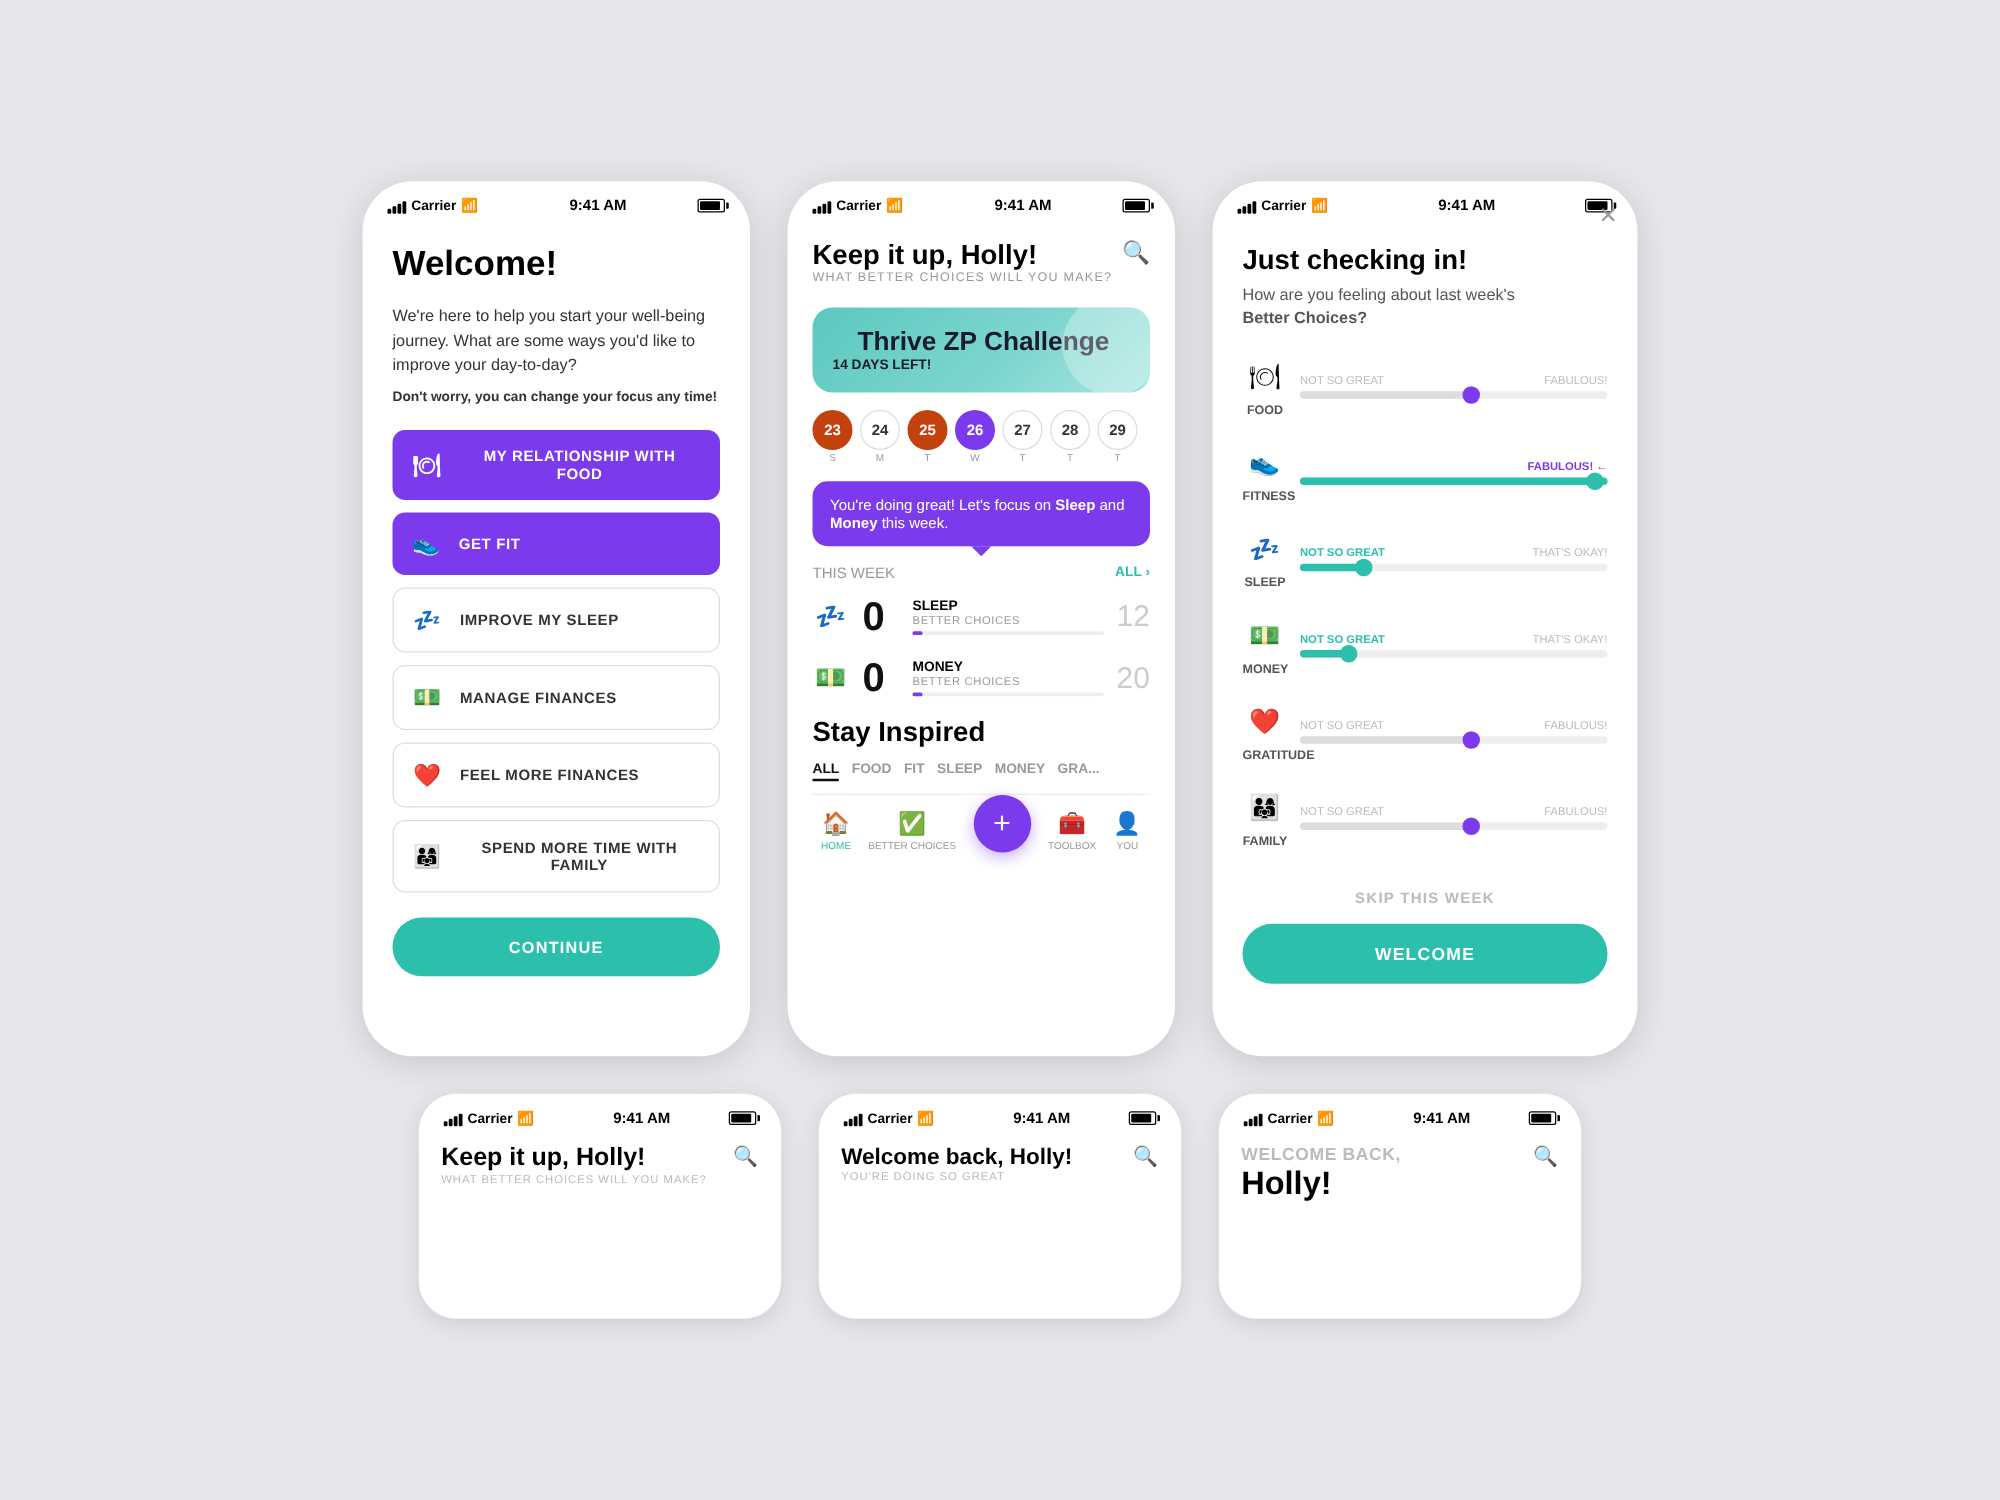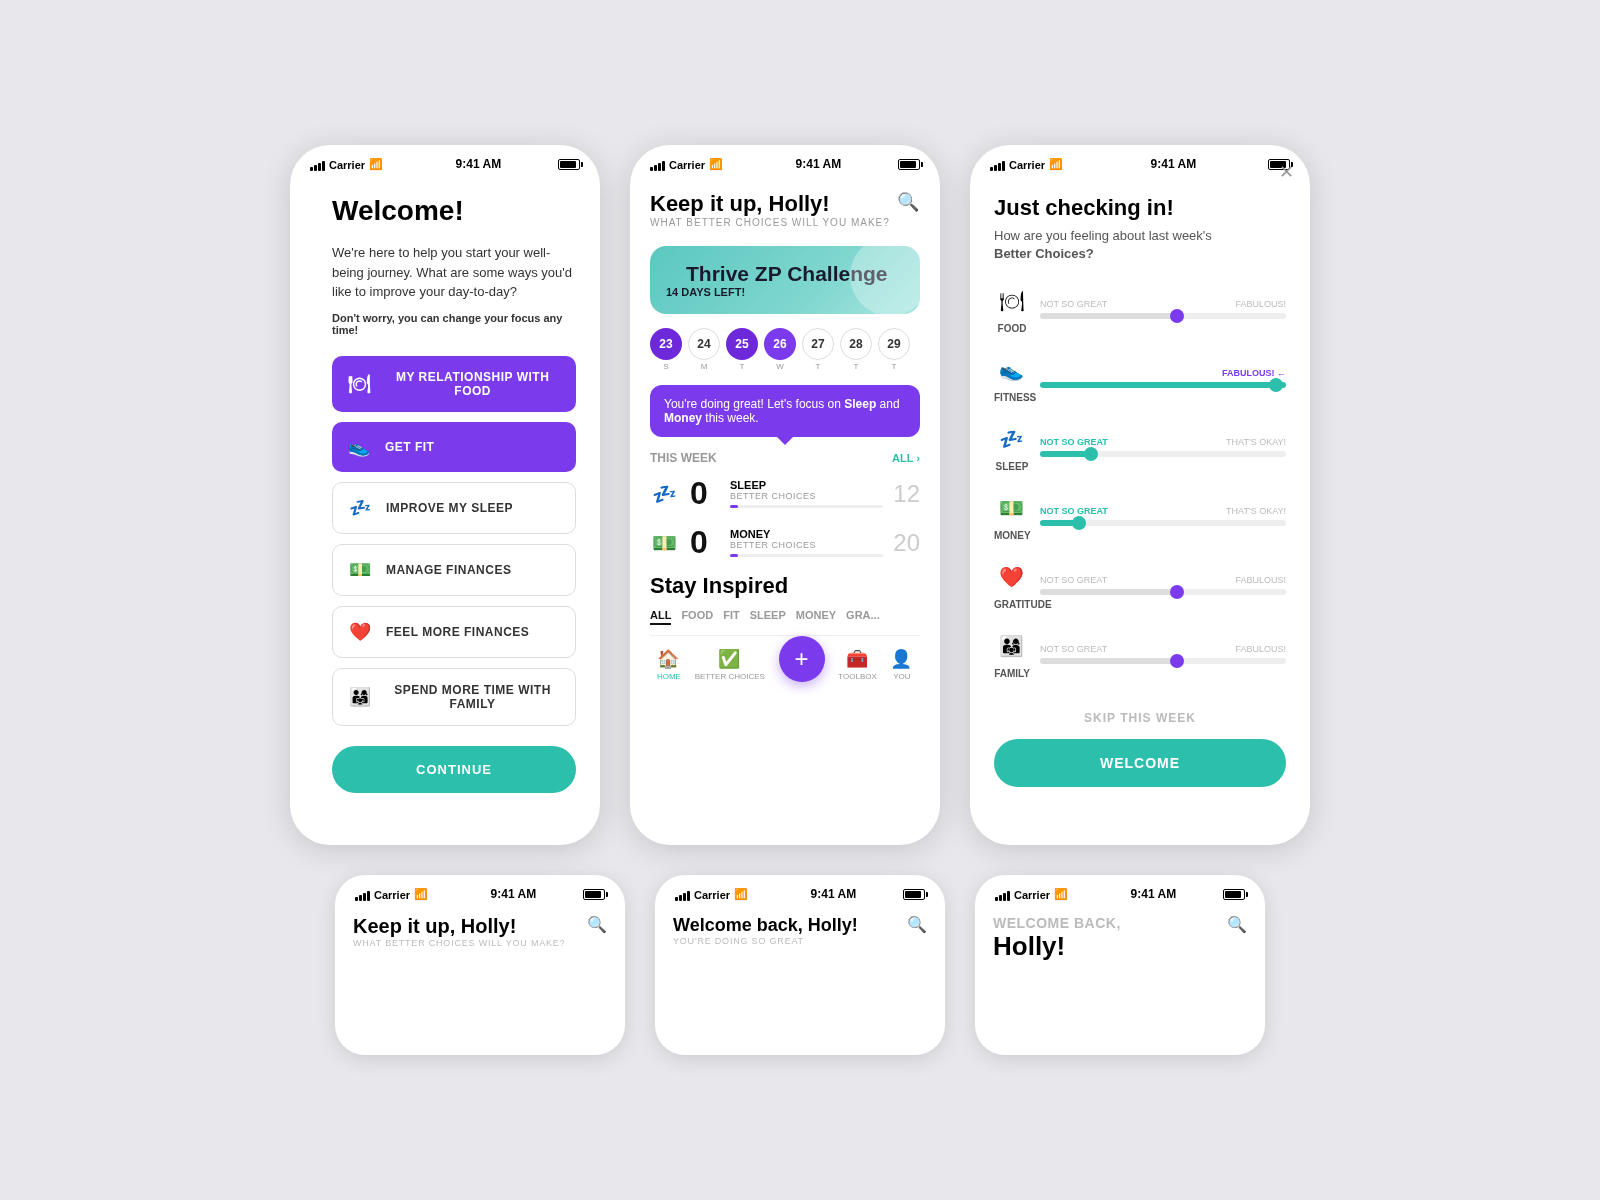--- a/index.html
+++ b/index.html
@@ -68,21 +68,21 @@
     .status-right { display: flex; align-items: center; gap: 4px; }
     .signal-bars { display: flex; align-items: flex-end; gap: 1px; }
     .bar { width: 3px; background: #000; border-radius: 1px; }
     .bar1 { height: 4px; }
     .bar2 { height: 6px; }
     .bar3 { height: 8px; }
     .bar4 { height: 10px; }
     .battery { width: 22px; height: 11px; border: 1.5px solid #000; border-radius: 2px; position: relative; display: flex; align-items: center; padding: 1px; }
     .battery::after { content: ''; width: 2px; height: 5px; background: #000; position: absolute; right: -4px; border-radius: 0 1px 1px 0; }
     .battery-fill { width: 16px; height: 7px; background: #000; border-radius: 1px; }
-    .screen1-content { padding: 20px 24px; margin-left: 18px; }
+    .screen1-content { padding: 20px 24px; }
     .welcome-title { font-size: 28px; font-weight: 700; margin-bottom: 16px; }
     .welcome-desc { font-size: 13px; line-height: 1.5; color: #333; margin-bottom: 10px; }
     .welcome-note { font-size: 11px; font-weight: 600; color: #333; margin-bottom: 20px; }
     .option-btn {
       width: 100%;
       padding: 14px 16px;
       border-radius: 10px;
       margin-bottom: 10px;
       display: flex;
       align-items: center;
@@ -144,21 +144,21 @@
       width: 32px;
       height: 32px;
       border-radius: 50%;
       display: flex;
       flex-direction: column;
       align-items: center;
       justify-content: center;
       font-size: 12px;
       font-weight: 700;
     }
-    .day-circle.teal { background: #6d28d9; color: #fff; }
+    .day-circle.teal { background: #c2410c; color: #fff; }
     .day-circle.purple { background: #7c3aed; color: #fff; }
     .day-circle.outline { background: #fff; color: #333; border: 1.5px solid #ddd; }
     .day-label { font-size: 8px; color: #999; text-align: center; margin-top: 2px; }
     .day-col { display: flex; flex-direction: column; align-items: center; }
     .message-bubble {
       background: #7c3aed;
       color: #fff;
       border-radius: 12px;
       padding: 12px 14px;
       font-size: 12px;
@@ -169,21 +169,21 @@
       content: '';
       position: absolute;
       bottom: -8px;
       left: 50%;
       transform: translateX(-50%);
       border: 8px solid transparent;
       border-top-color: #7c3aed;
       border-bottom: 0;
     }
     .week-header { display: flex; justify-content: space-between; align-items: center; margin-bottom: 10px; }
-    .week-title { font-size: 12px; font-weight: 700; color: #999; }
+    .week-title { font-size: 12px; font-weight: 400; color: #999; }
     .week-all { font-size: 11px; color: #2bbfac; font-weight: 600; }
     .tracker-item { display: flex; align-items: center; gap: 10px; margin-bottom: 12px; }
     .tracker-icon { font-size: 20px; color: #999; width: 30px; text-align: center; }
     .tracker-count { font-size: 32px; font-weight: 800; color: #111; width: 30px; }
     .tracker-info { flex: 1; }
     .tracker-label { font-size: 11px; font-weight: 700; }
     .tracker-sub { font-size: 9px; color: #999; letter-spacing: 0.5px; }
     .tracker-num { font-size: 24px; font-weight: 300; color: #ccc; }
     .tracker-bar { height: 3px; background: #eee; border-radius: 2px; margin-top: 4px; }
     .tracker-bar-fill { height: 3px; border-radius: 2px; }

